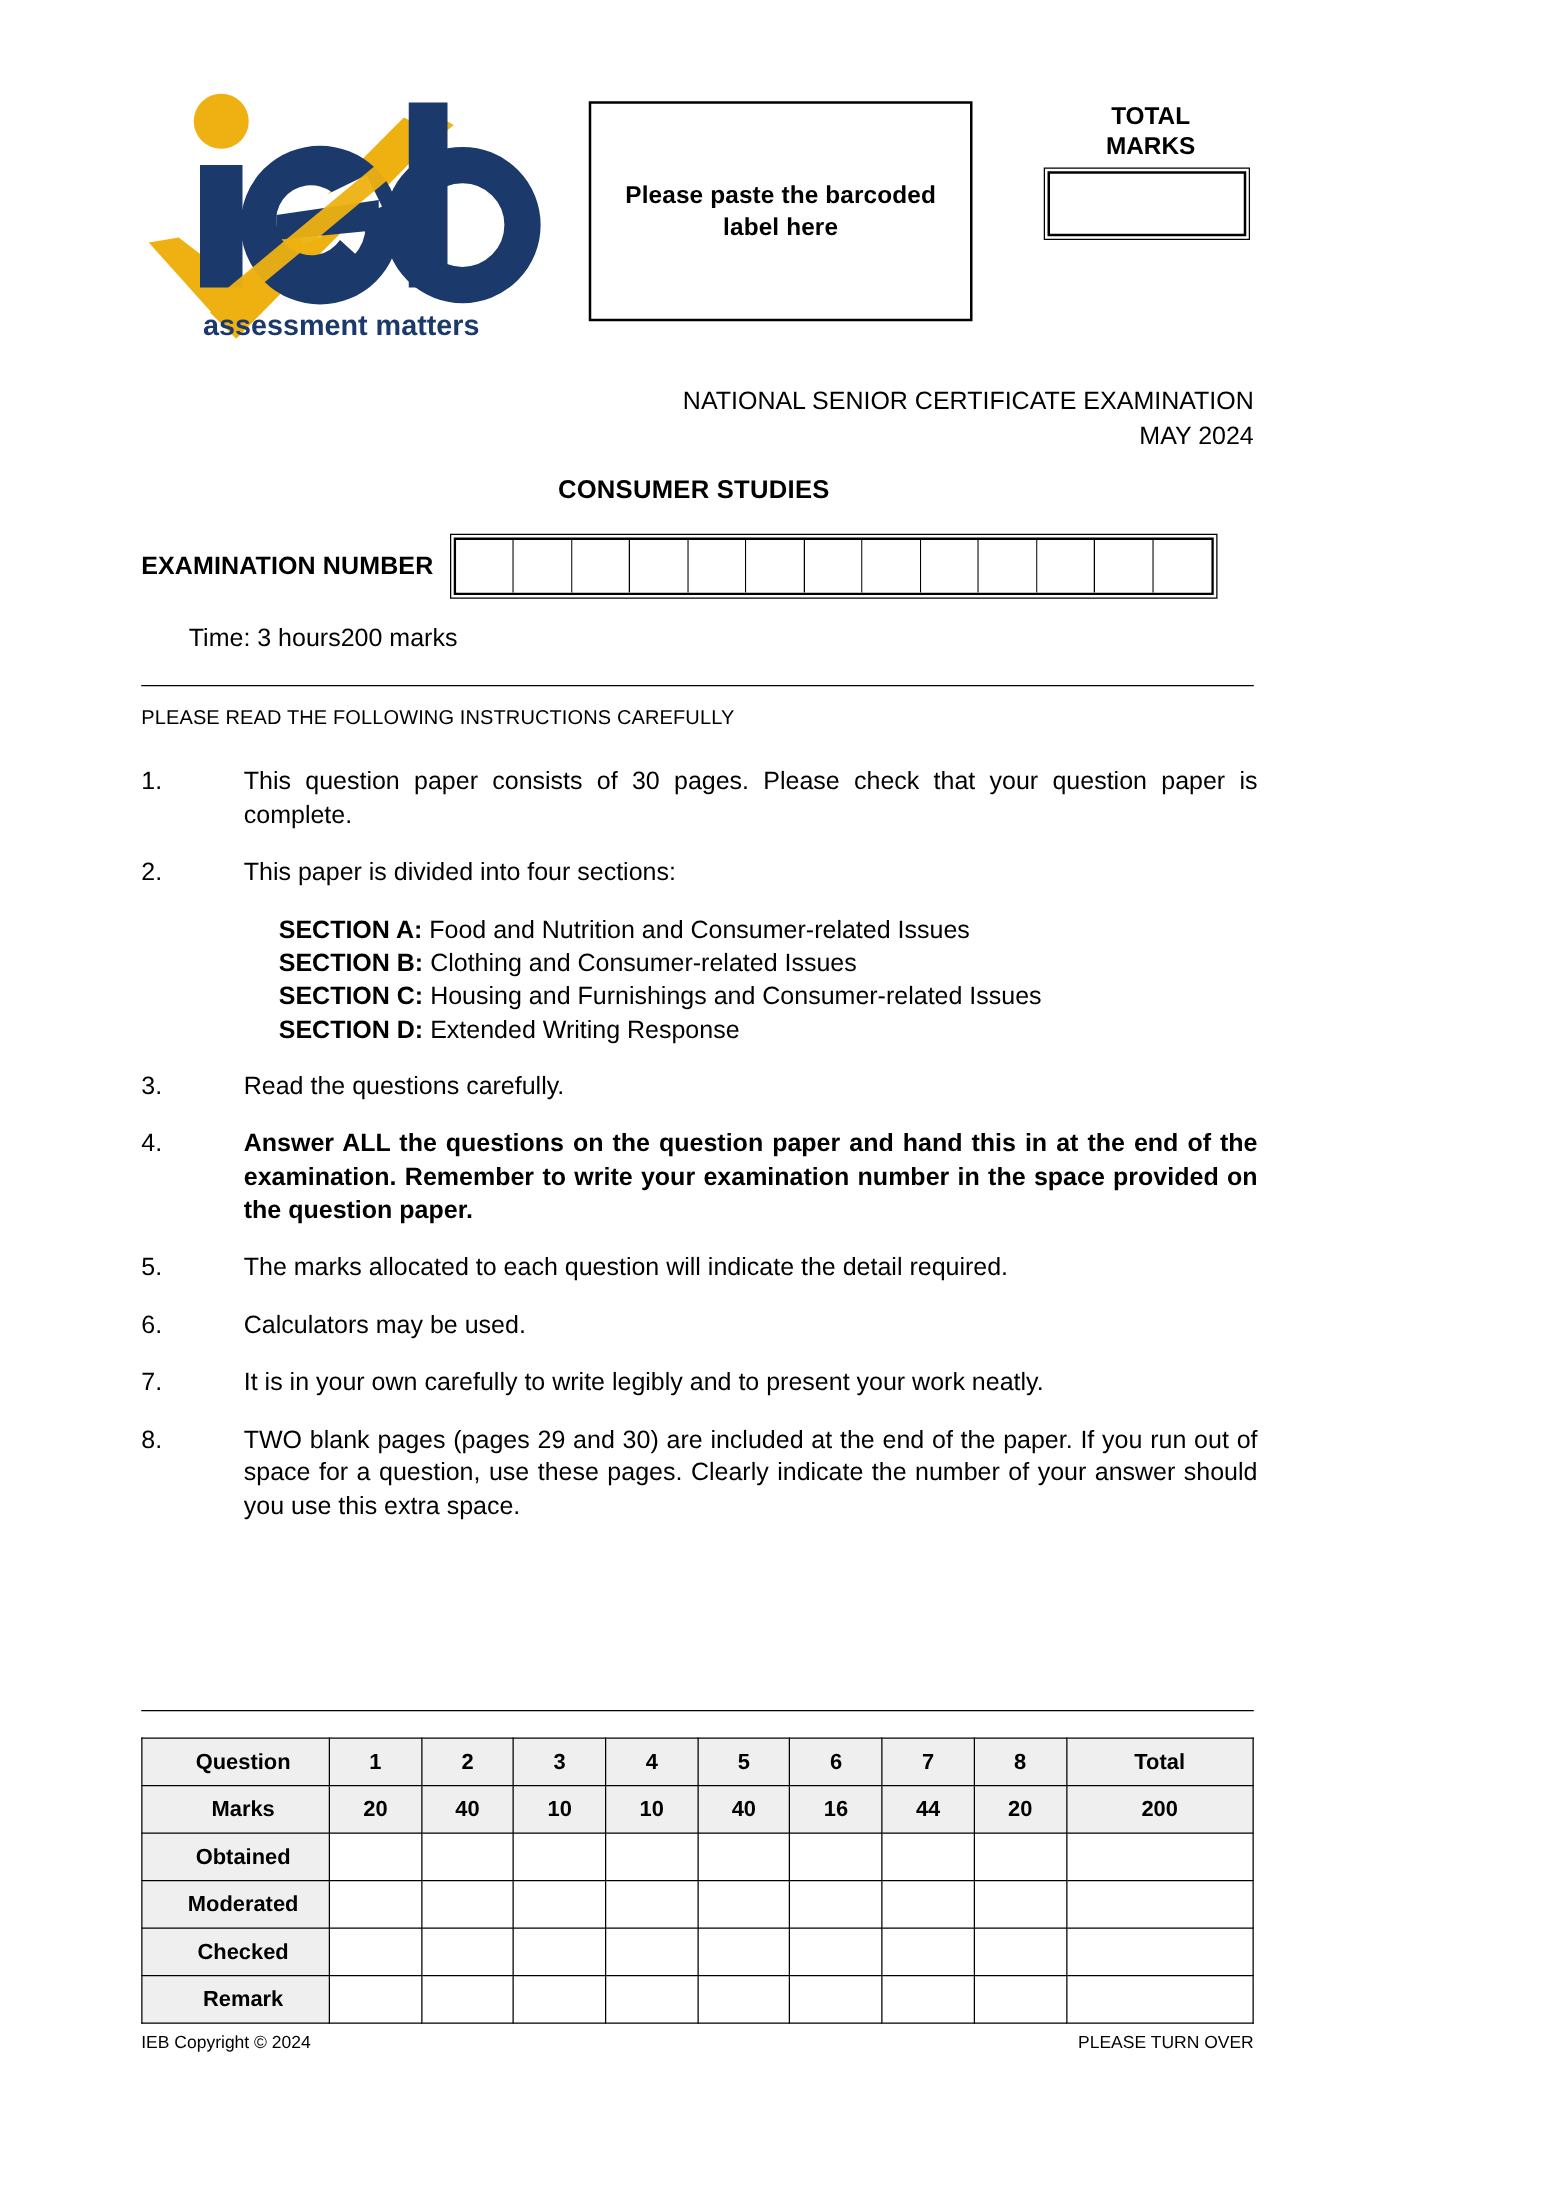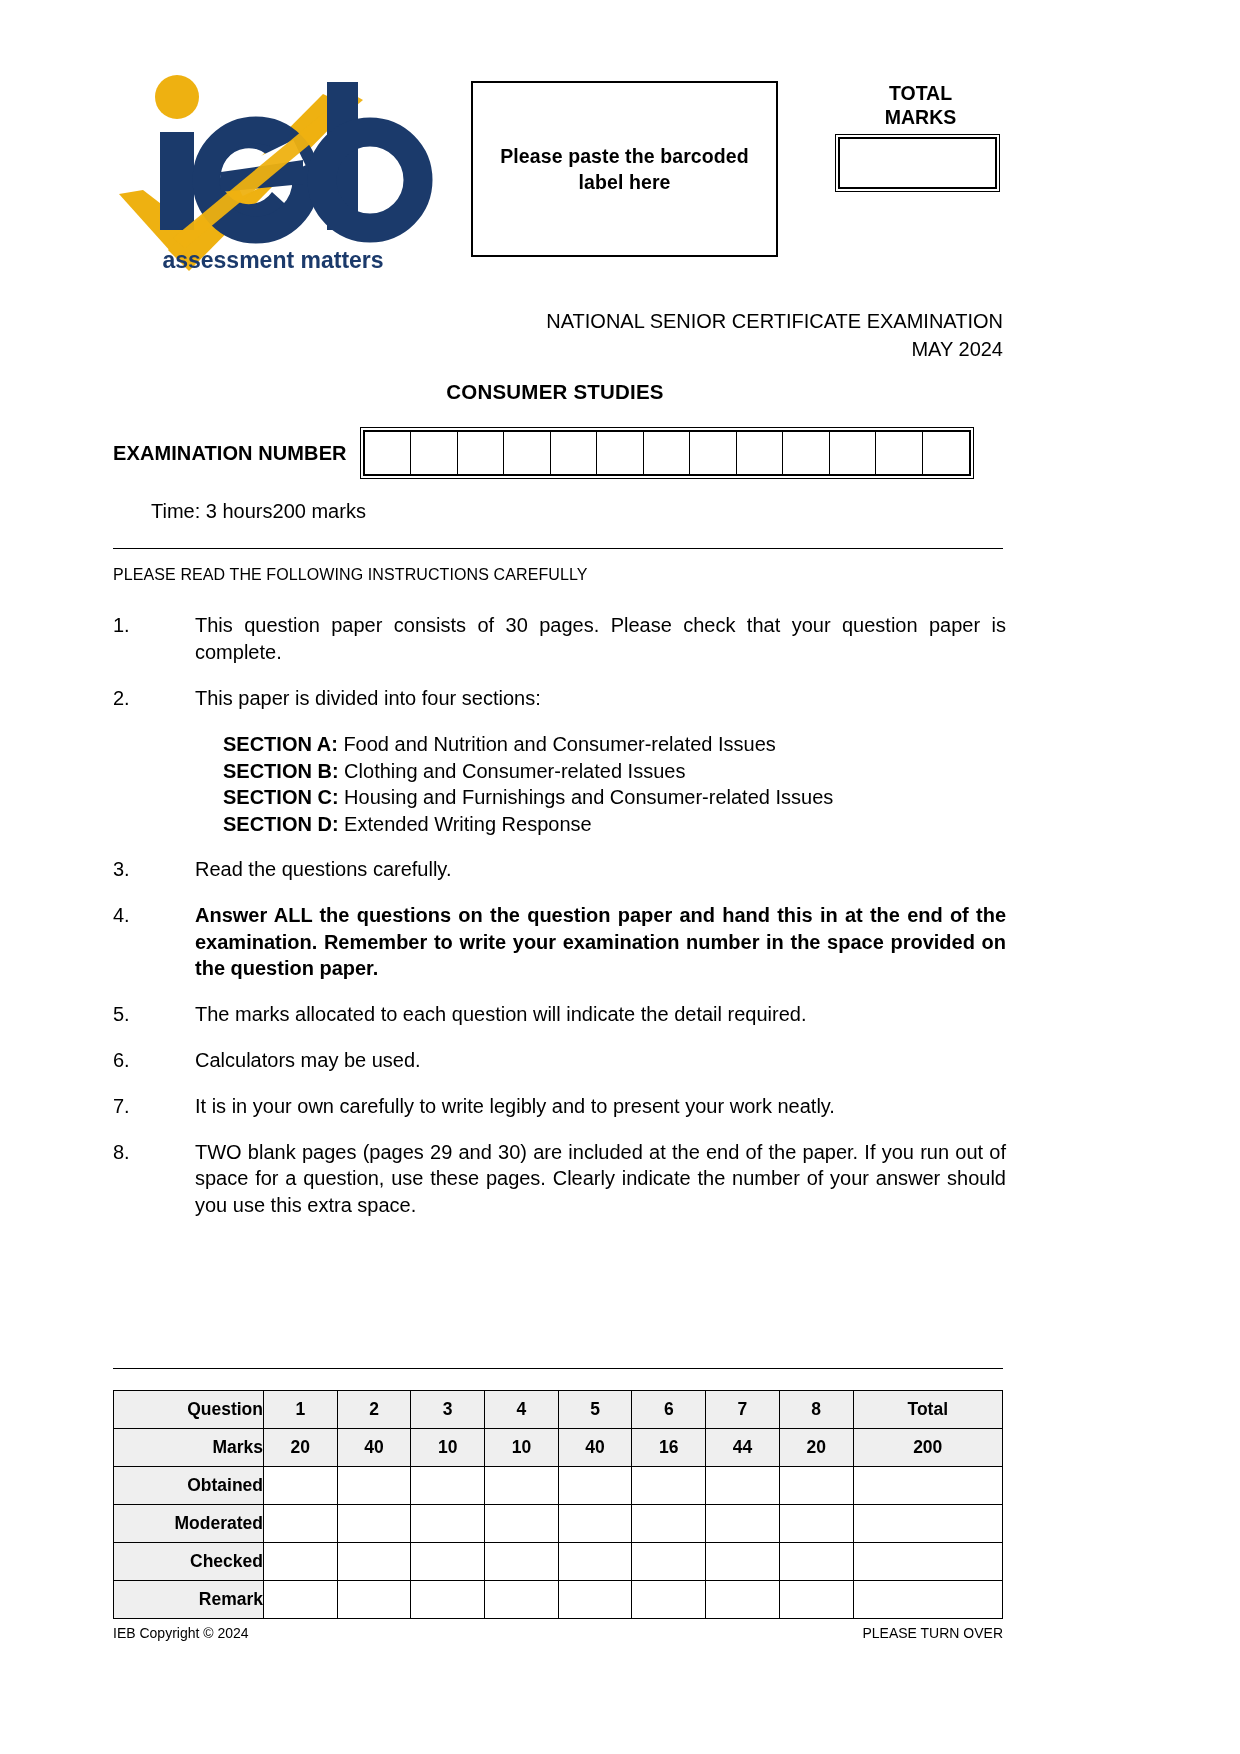--- a/index.html
+++ b/index.html
@@ -223,21 +223,21 @@
     font-size: 17.5px;
   }
   table.marks-table td {
     border: 1.4px solid #000;
     height: 38px;
     text-align: center;
     vertical-align: middle;
     padding: 0;
   }
   table.marks-table td.rowhead {
-    text-align: right;
+    text-align: center;
     padding-left: 12px;
     font-weight: bold;
     background: #efefef;
     width: 150px;
   }
   table.marks-table td.shaded {
     background: #efefef;
     font-weight: bold;
   }
   table.marks-table td.blank {

